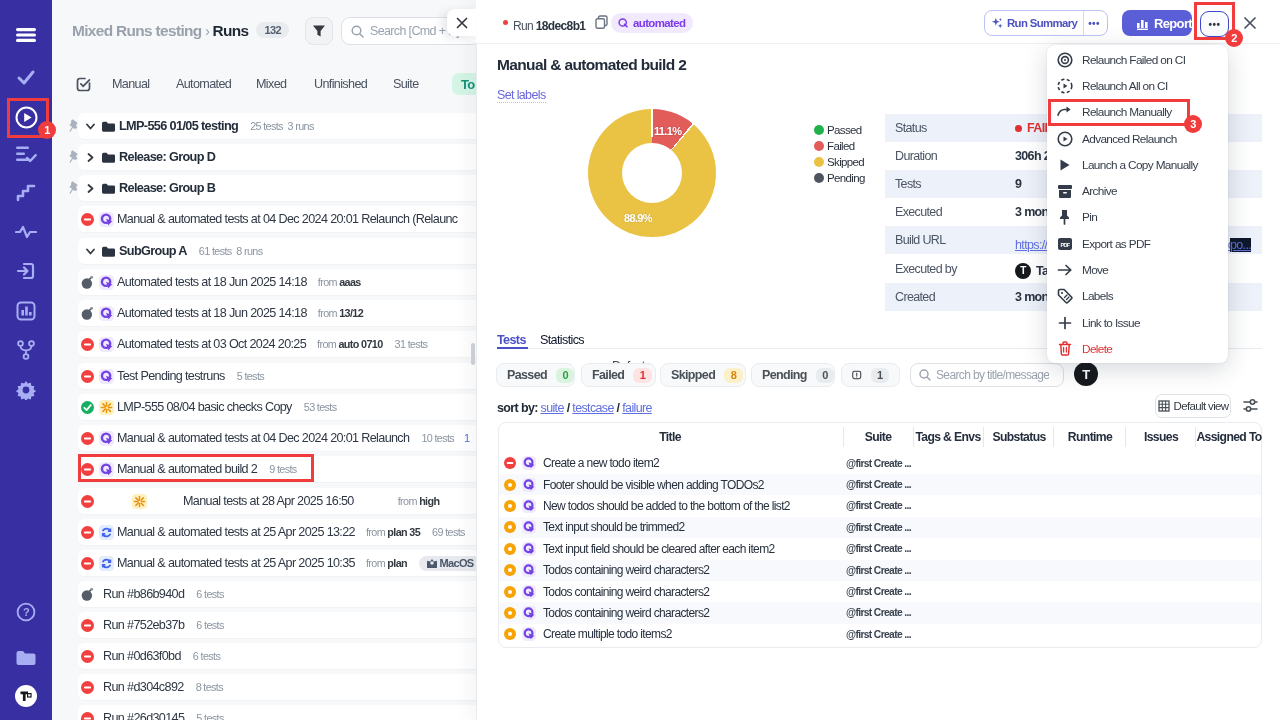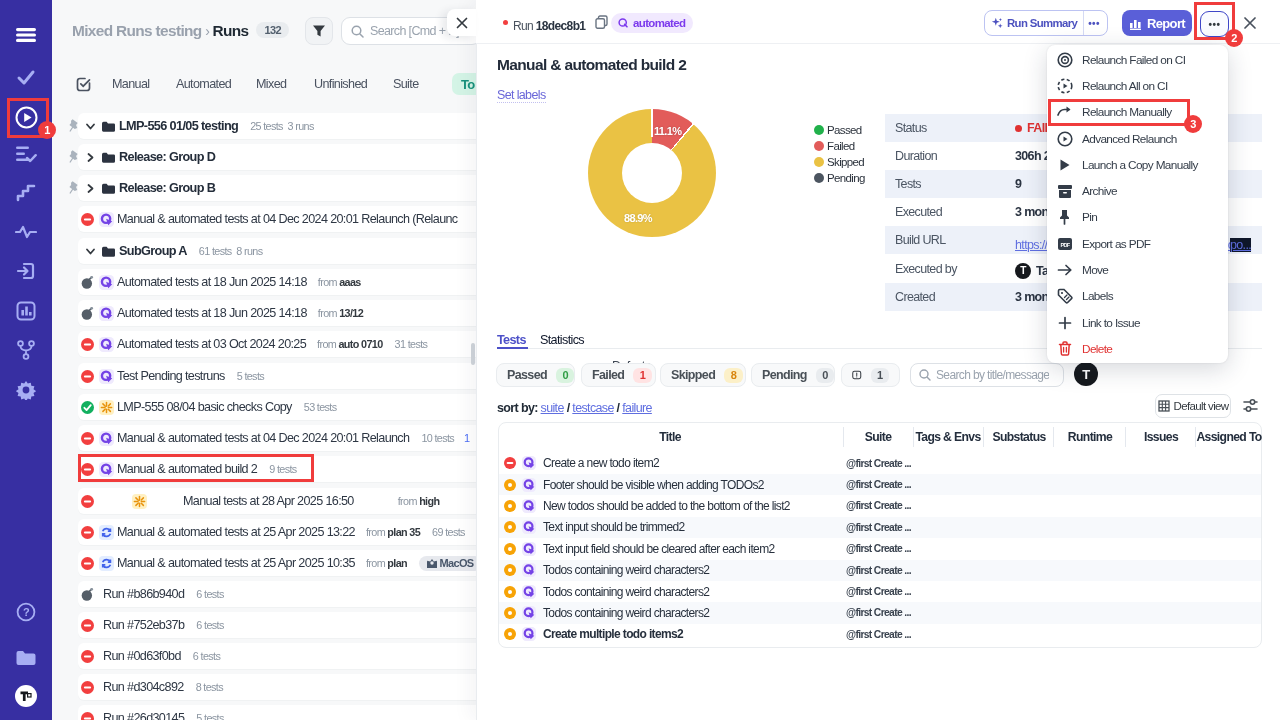--- a/index.html
+++ b/index.html
@@ -525,21 +525,21 @@
           <path d="M9.2 6.4 l.6 1.8 1.8 .6 -1.8 .6 -.6 1.8 -.6 -1.8 -1.8 -.6 1.8 -.6 Z" fill="#4c51bf"></path>
           <path d="M9.4 .9 l.45 1.25 1.25 .45 -1.25 .45 -.45 1.25 -.45 -1.25 -1.25 -.45 1.25 -.45 Z" fill="#4c51bf"></path>
         </svg>
       </span>
       <span style="font-size:11.4px;font-weight:600;color:#4c51bf;margin-left:4px;">Run Summary</span>
       <span style="width:1px;height:26px;background:#d5daf4;margin-left:6px;"></span>
       <span style="font-size:10px;font-weight:bold;color:#4c51bf;margin-left:4px;letter-spacing:.4px;">•••</span>
     </div>
   </div>
 <div style="position:absolute;left:1122px;top:10px;">
-    <div style="width:70px;height:26px;background:#5a5fd8;border-radius:8px;display:flex;align-items:center;justify-content:center;">
+    <div style="width:70px;height:26px;background:#5a5fd8;border-radius:8px;display:flex;align-items:center;justify-content:flex-end;">
       <svg width="13" height="13" viewBox="0 0 13 13">
         <rect x="1" y="6" width="2.6" height="5" fill="#fff"></rect>
         <rect x="5" y="3" width="2.6" height="8" fill="#fff"></rect>
         <rect x="9" y="5" width="2.6" height="6" fill="#fff"></rect>
         <rect x="1" y="11.6" width="11" height="1.4" fill="#fff"></rect>
       </svg>
       <span style="font-size:13px;font-weight:600;color:#fff;margin-left:5px;">Report</span>
     </div>
   </div>
 <div style="position:absolute;left:1200px;top:11px;">
@@ -805,21 +805,21 @@
         <circle cx="6.0" cy="6.0" r="2.04" fill="#fff"></circle>
       </svg>
     </span>
     <span class="ic" style="margin-left:6px;">
       <svg width="14" height="14" viewBox="0 0 14 14">
         <rect x="0" y="0" width="14" height="14" rx="4.2" fill="#efeafd"></rect>
         <circle cx="6.58" cy="6.3" r="3.8500000000000005" stroke="#7443e6" stroke-width="2.24" fill="none"></circle>
         <path d="M6.58 6.3 L12.32 8.68 L8.68 12.32 Z" fill="#7443e6"></path>
       </svg>
     </span>
-    <span style="margin-left:7px;font-weight:bold;">Create multiple todo items2</span>
+    <span style="margin-left:7px;">Create multiple todo items2</span>
     <span class="suitecell">@first Create ...</span>
   </div>
 <div style="position:absolute;left:1047px;top:45px;width:181px;height:318px;background:#fff;border-radius:8px;box-shadow:0 6px 24px rgba(30,40,60,.18), 0 0 2px rgba(30,40,60,.12);z-index:50;"></div>
 <div class="mi" style="left:1047px;top:46.5px;z-index:51;color:#333c48;"><span class="mic">
       <svg width="16" height="16" viewBox="0 0 16 16">
         <circle cx="8" cy="8" r="6.8" stroke="#333c48" stroke-width="1.6" fill="none"></circle>
         <circle cx="8" cy="8" r="3.4" stroke="#333c48" stroke-width="1.6" fill="none"></circle>
         <circle cx="8" cy="8" r="1" fill="#333c48"></circle>
       </svg>
     </span>Relaunch Failed on CI</div>

